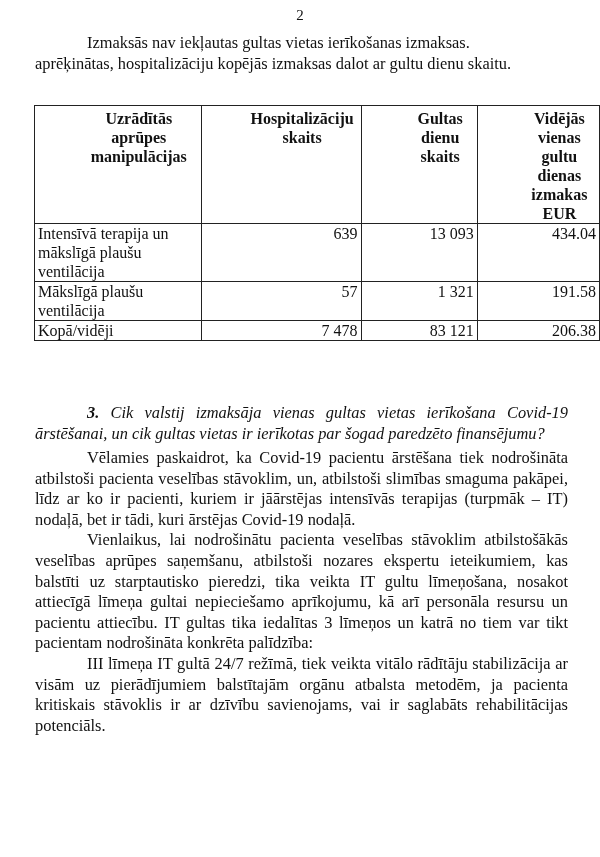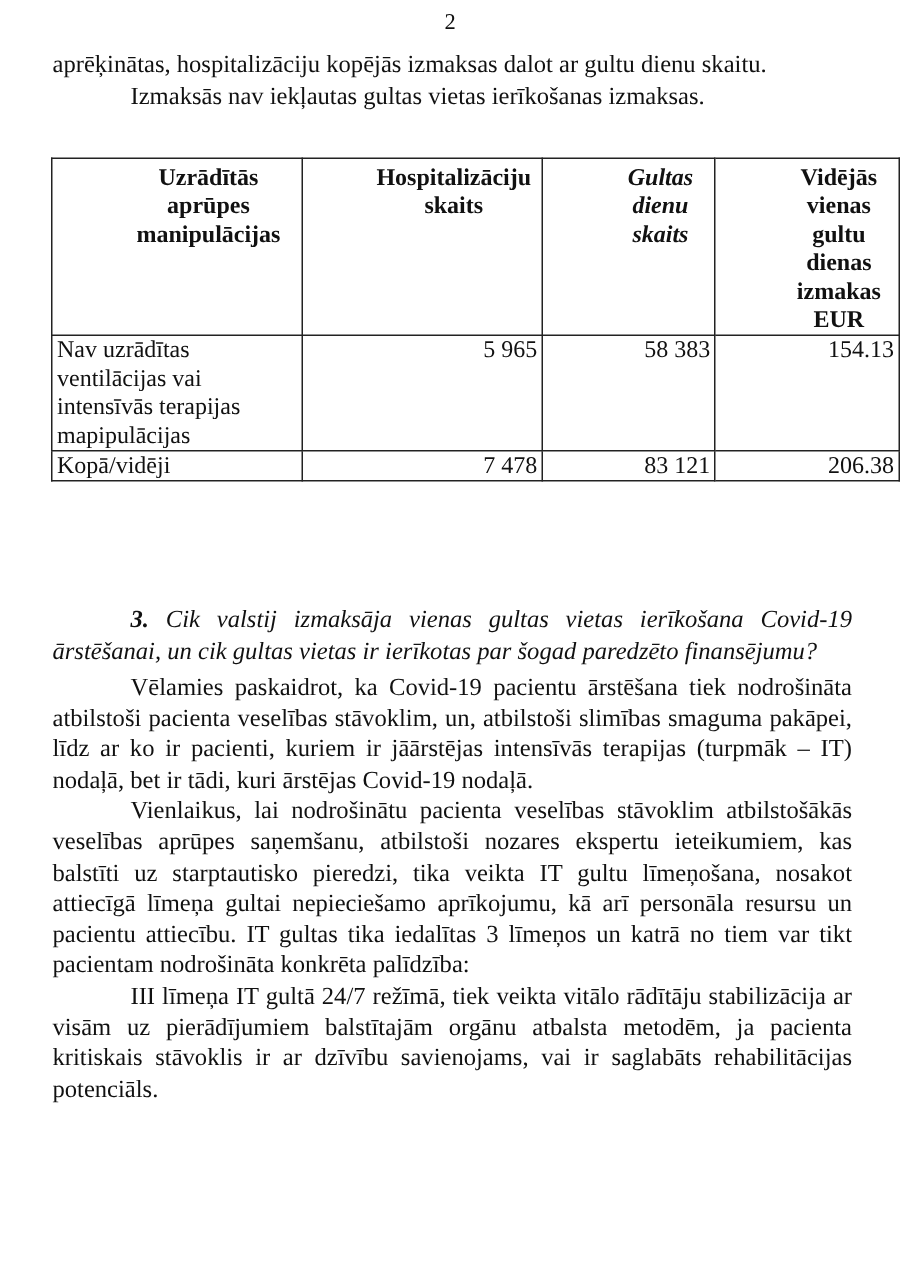--- a/index.html
+++ b/index.html
@@ -22,50 +22,56 @@
   }
   table.data th, table.data td {
     border: 1.3px solid #222; padding: 0 3px; vertical-align: top;
   }
   table.data th {
     font-weight: bold; text-align: center; padding-top: 3px; padding-left: 45px;
   }
   table.data td.num { text-align: right; }
   .c1 { width: 161px; }
   .c2 { width: 127px; }
-  .c3 { width: 111px; font-style: italic; }
+  .c3 { width: 111px; }
   .c4 { width: 108px; }
   .hdr-row { height: 60px; }
   .question { font-style: italic; }
 </style>
 </head>
 <body>
 
 <div class="page-number">2</div>
 
 <div class="block" style="top:33px;">
+  <p class="para indent">Izmaksās nav iekļautas gultas vietas ierīkošanas izmaksas.</p>
   <p class="para">aprēķinātas, hospitalizāciju kopējās izmaksas dalot ar gultu dienu skaitu.</p>
-  <p class="para indent">Izmaksās nav iekļautas gultas vietas ierīkošanas izmaksas.</p>
 </div>
 
 <table class="data">
   <thead>
     <tr class="hdr-row">
       <th class="c1">Uzrādītās aprūpes manipulācijas</th>
       <th class="c2">Hospitalizāciju skaits</th>
       <th class="c3">Gultas dienu skaits</th>
       <th class="c4">Vidējās vienas gultu dienas izmakas EUR</th>
     </tr>
   </thead>
   <tbody>
     <tr>
-      <td>Nav uzrādītas ventilācijas vai intensīvās terapijas mapipulācijas</td>
-      <td class="num">5 965</td>
-      <td class="num">58 383</td>
-      <td class="num">154.13</td>
+      <td>Intensīvā terapija un mākslīgā plaušu ventilācija</td>
+      <td class="num">639</td>
+      <td class="num">13 093</td>
+      <td class="num">434.04</td>
+    </tr>
+    <tr>
+      <td>Mākslīgā plaušu ventilācija</td>
+      <td class="num">57</td>
+      <td class="num">1 321</td>
+      <td class="num">191.58</td>
     </tr>
     <tr>
       <td>Kopā/vidēji</td>
       <td class="num">7 478</td>
       <td class="num">83 121</td>
       <td class="num">206.38</td>
     </tr>
   </tbody>
 </table>
 

